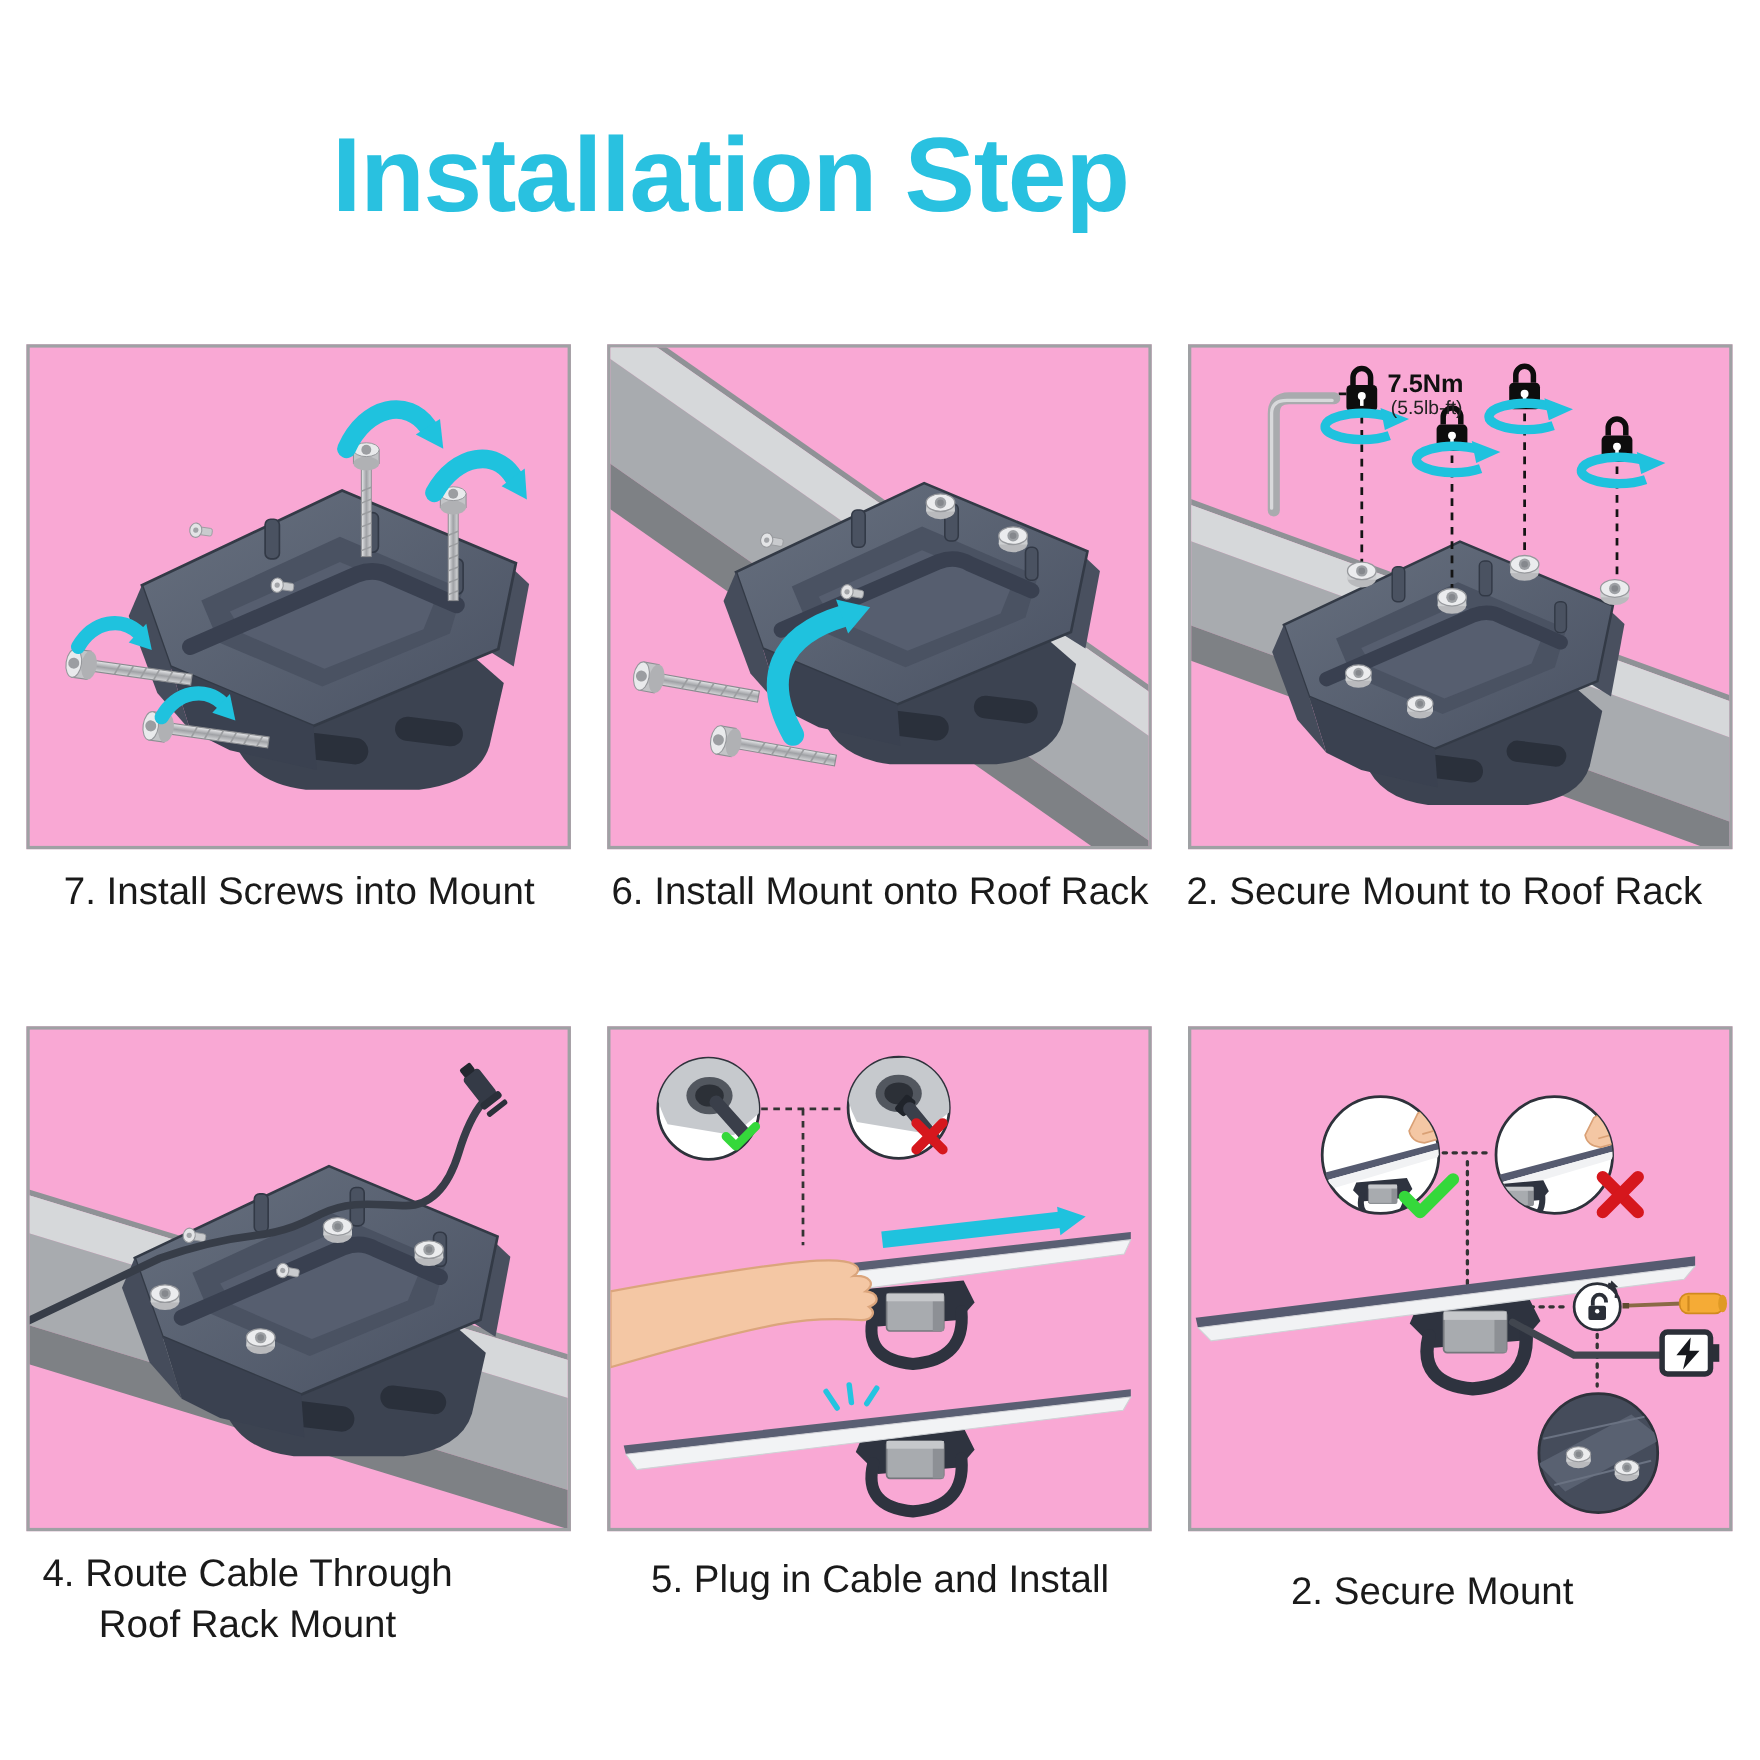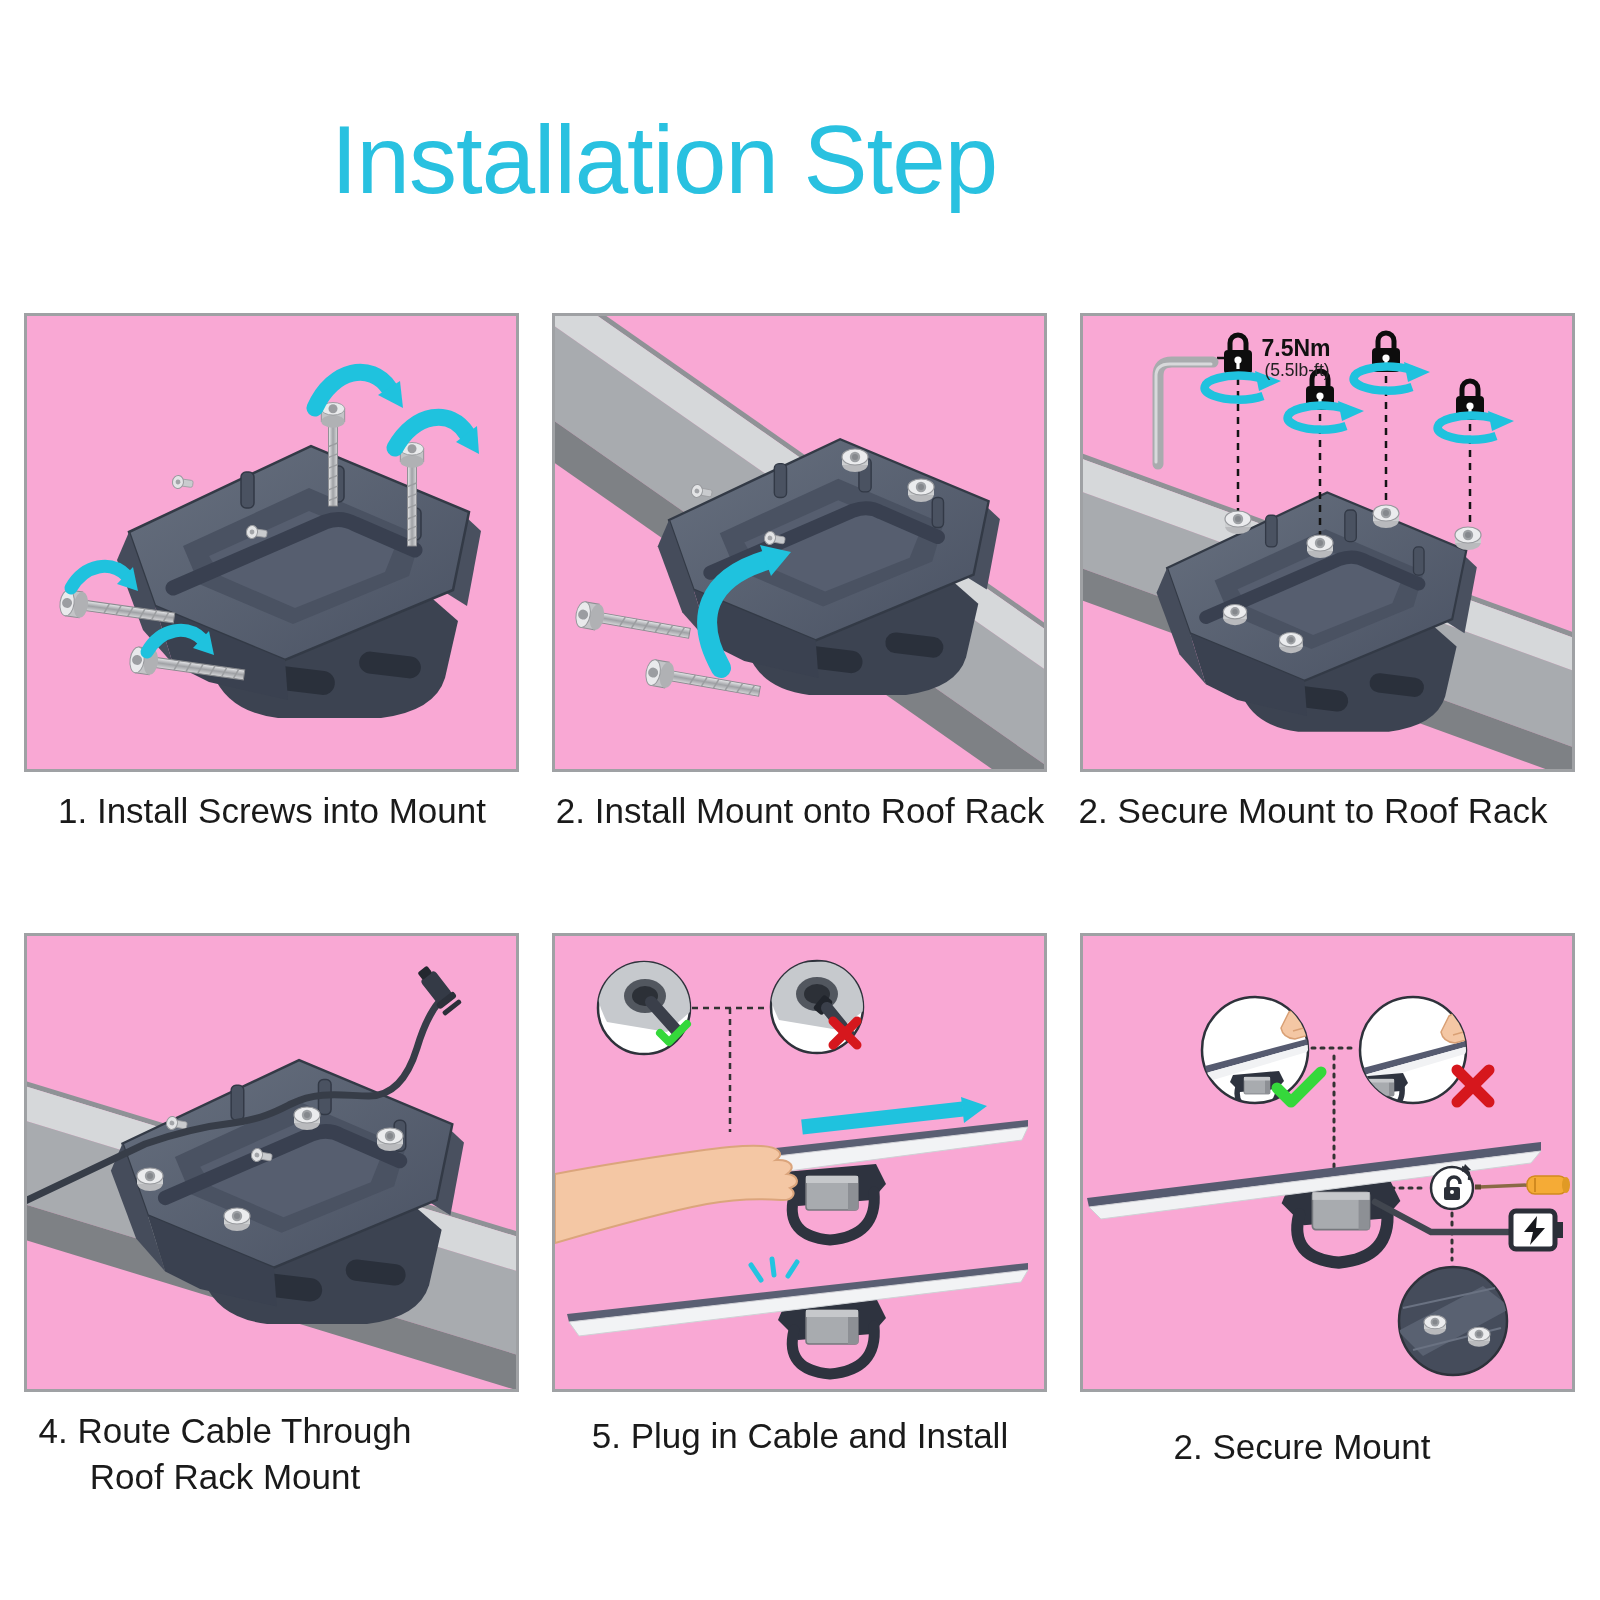--- a/index.html
+++ b/index.html
@@ -2,21 +2,21 @@
 <html><head>
 <meta charset="utf-8">
 <style>
   html,body{margin:0;padding:0;}
   body{
     width:1600px;height:1600px;position:relative;background:#ffffff;
     font-family:"Liberation Sans", sans-serif;overflow:hidden;
   }
   #title{
     position:absolute;top:112px;left:0;width:1328px;text-align:center;
-    font-size:96px;font-weight:400;letter-spacing:-1px;color:#29C1E0;margin:0;line-height:1;
+    font-size:96px;font-weight:700;letter-spacing:-1px;color:#29C1E0;margin:0;line-height:1;
   }
   .panel{
     position:absolute;width:489px;height:453px;border:3px solid #9FA1A4;background:#f9a8d4;
   }
   .art{width:100%;height:100%;display:block;}
   .caption{
     position:absolute;text-align:center;font-size:35px;font-weight:500;color:#1a1a1a;line-height:1.3;
   }
   #p1{left:24px;top:313px;}  #p2{left:552px;top:313px;}  #p3{left:1080px;top:313px;}
   #p4{left:24px;top:933px;}  #p5{left:552px;top:933px;}  #p6{left:1080px;top:933px;}
@@ -389,18 +389,18 @@
         <path d="M315,395 L400,350 L428,372 L340,420 Z" fill="#596171"></path>
         <line x1="320" y1="372" x2="412" y2="352" stroke="#6A7282" stroke-width="2"></line>
         <line x1="330" y1="414" x2="418" y2="392" stroke="#6A7282" stroke-width="2"></line>
         <use href="#cap" transform="translate(352,392) scale(0.85)"></use>
         <use href="#cap" transform="translate(396,404) scale(0.85)"></use>
       </g>
     </g>
   </svg>
 </div>
 
-<div id="cap1" class="caption">1. Install Screws into Mount</div>
-<div id="cap2" class="caption">2. Install Mount onto Roof Rack</div>
+<div id="cap1" class="caption">7. Install Screws into Mount</div>
+<div id="cap2" class="caption">6. Install Mount onto Roof Rack</div>
 <div id="cap3" class="caption">2. Secure Mount to Roof Rack</div>
 <div id="cap4" class="caption">4. Route Cable Through Roof Rack Mount</div>
 <div id="cap5" class="caption">5. Plug in Cable and Install</div>
 <div id="cap6" class="caption">2. Secure Mount</div>
 
 </body></html>

